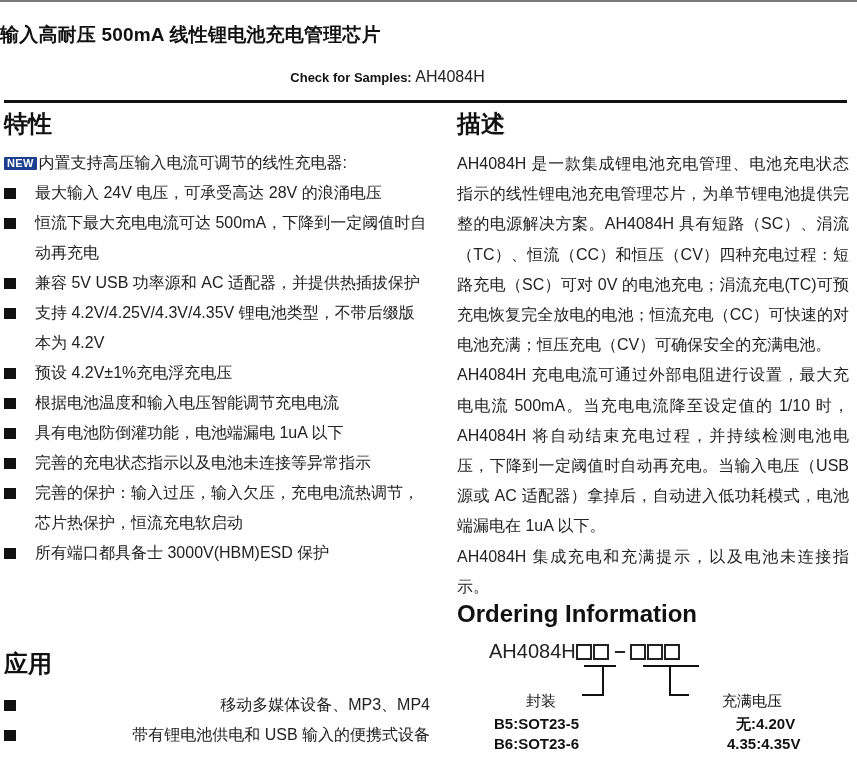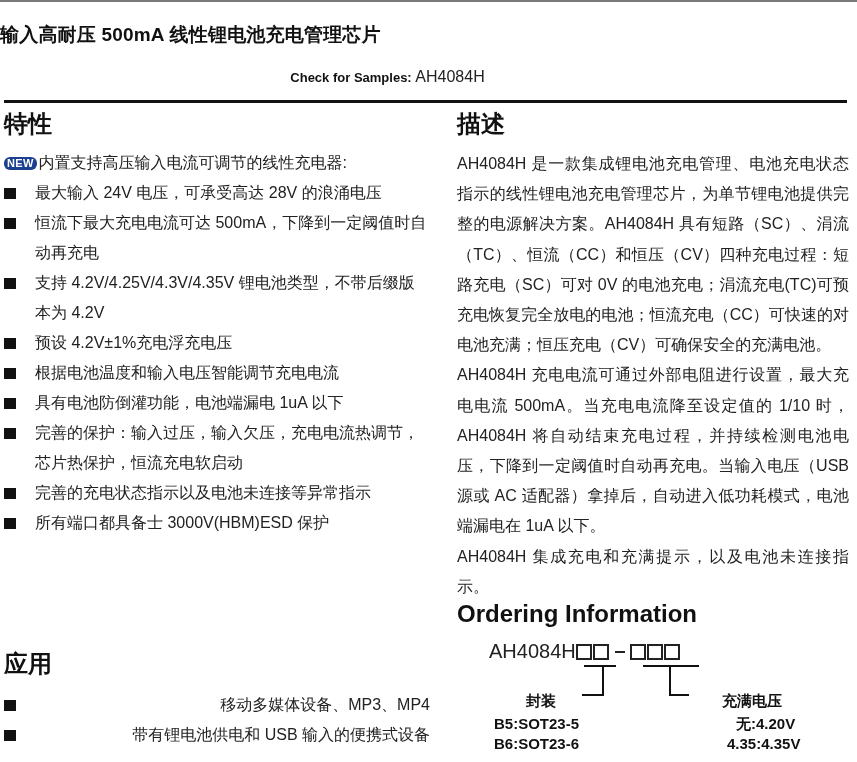--- a/index.html
+++ b/index.html
@@ -20,21 +20,21 @@
 
     .main-rule { position: absolute; left: 4px; top: 100px; width: 843px; height: 3px; background: #111; }
 
     .section-h {
       position: absolute; font-size: 24px; font-weight: bold; color: #111;
     }
 
     .new-line { position: absolute; left: 4px; top: 153px; font-size: 16px; color: #222; display: flex; align-items: center; }
     .new-badge {
       display: inline-block; background: #1d3f8f; color: #fff; font-size: 11px; font-weight: bold;
-      padding: 0 3px; height: 13px; line-height: 13px; margin-right: 2px; border-radius: 6px; letter-spacing: 0.3px;
+      padding: 0 3px; height: 13px; line-height: 13px; margin-right: 2px; border-radius: 1px; letter-spacing: 0.3px;
     }
 
     .feat-list { position: absolute; left: 0; top: 178px; width: 430px; list-style: none; }
     .feat-list li { position: relative; padding-left: 35px; font-size: 16px; line-height: 30px; color: #222; }
     .bullet {
       position: absolute; left: 4px; top: 10px; width: 12px; height: 11px; background: #111;
     }
 
     .app-list { position: absolute; left: 0; top: 690px; width: 430px; list-style: none; }
     .app-list li { position: relative; padding-left: 41px; font-size: 16px; line-height: 30px; color: #222; text-align: right; }
@@ -46,21 +46,21 @@
     }
     .desc p { margin: 0; }
 
     .order-title { position: absolute; left: 457px; top: 600px; font-size: 24px; font-weight: bold; color: #111; }
     .order-part { position: absolute; left: 489px; top: 640px; font-size: 20px; color: #222; display: flex; align-items: center; }
     .box { display: inline-block; width: 16px; height: 16px; border: 2px solid #222; margin-right: 1px; }
     .dash { display: inline-block; width: 10px; height: 2px; background: #222; margin: 0 5px; }
 
     .bracket { position: absolute; background: #111; }
 
-    .order-lbl { position: absolute; font-size: 15px; font-weight: bold; color: #111; }
+    .order-lbl { position: absolute; font-size: 15px; font-weight: normal; color: #111; }
     .order-val { position: absolute; font-size: 15px; font-weight: bold; color: #111; }
   </style>
 </head>
 <body>
 
 <div class="top-rule"></div>
 
 <div class="doc-title">输入高耐压 500mA 线性锂电池充电管理芯片</div>
 
 <div class="samples">
@@ -73,27 +73,27 @@
 <div class="section-h" style="left:4px; top:108px;">特性</div>
 
 <div class="new-line">
   <span class="new-badge">NEW</span>
   <span>内置支持高压输入电流可调节的线性充电器:</span>
 </div>
 
 <ul class="feat-list">
   <li><span class="bullet"></span><span>最大输入 24V 电压，可承受高达 28V 的浪涌电压</span></li>
   <li><span class="bullet"></span><span>恒流下最大充电电流可达  500mA，下降到一定阈值时自动再充电</span></li>
-  <li><span class="bullet"></span></li>
+  <li><span class="bullet"></span><span>兼容 5V USB 功率源和 AC 适配器，并提供热插拔保护</span></li>
   <li><span class="bullet"></span><span>支持 4.2V/4.25V/4.3V/4.35V 锂电池类型，不带后缀版本为 4.2V</span></li>
   <li><span class="bullet"></span><span>预设 4.2V±1%充电浮充电压</span></li>
   <li><span class="bullet"></span><span>根据电池温度和输入电压智能调节充电电流</span></li>
   <li><span class="bullet"></span><span>具有电池防倒灌功能，电池端漏电 1uA 以下</span></li>
+  <li><span class="bullet"></span><span>完善的充电状态指示以及电池未连接等异常指示</span></li>
   <li><span class="bullet"></span><span>完善的保护：输入过压，输入欠压，充电电流热调节，芯片热保护，恒流充电软启动</span></li>
-  <li><span class="bullet"></span><span>完善的充电状态指示以及电池未连接等异常指示</span></li>
   <li><span class="bullet"></span></li>
   <li><span class="bullet"></span><span>所有端口都具备士 3000V(HBM)ESD 保护</span></li>
 </ul>
 
 <div class="section-h" style="left:4px; top:648px;">应用</div>
 <ul class="app-list">
   <li><span class="bullet"></span><span>移动多媒体设备、MP3、MP4</span></li>
   <li><span class="bullet"></span><span>带有锂电池供电和 USB 输入的便携式设备</span></li>
 </ul>
 

